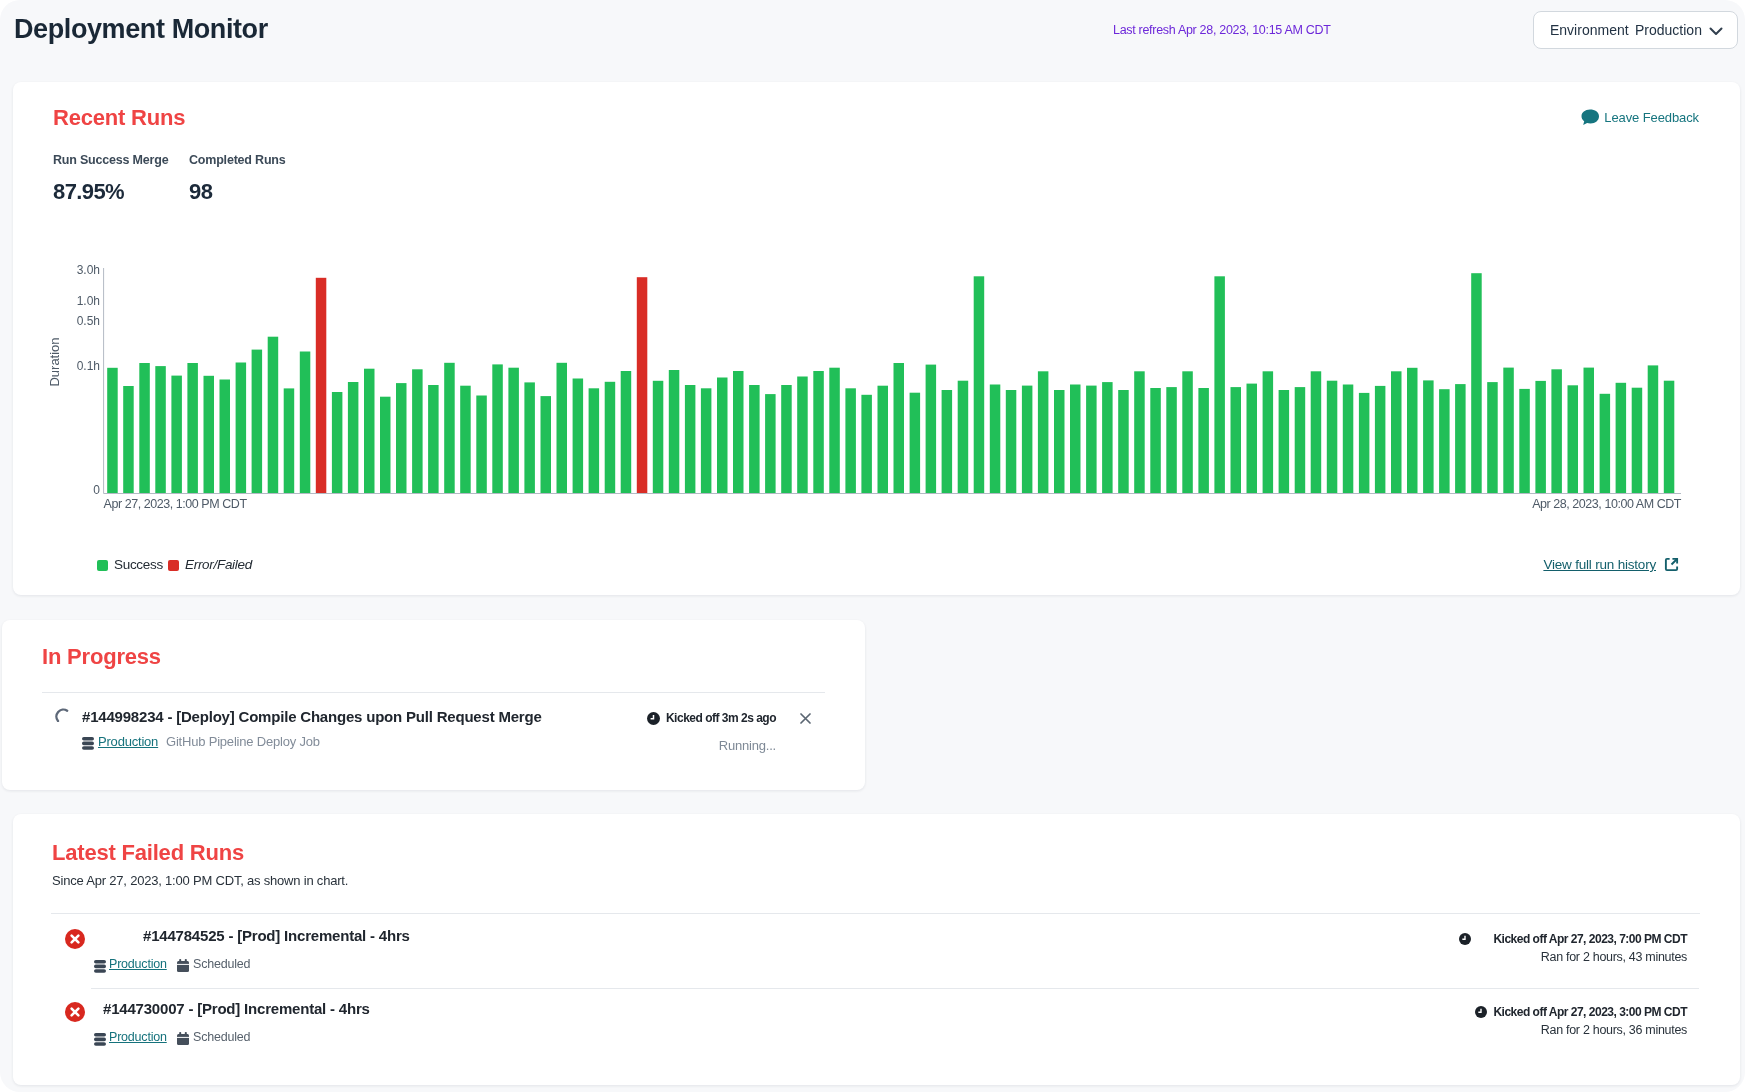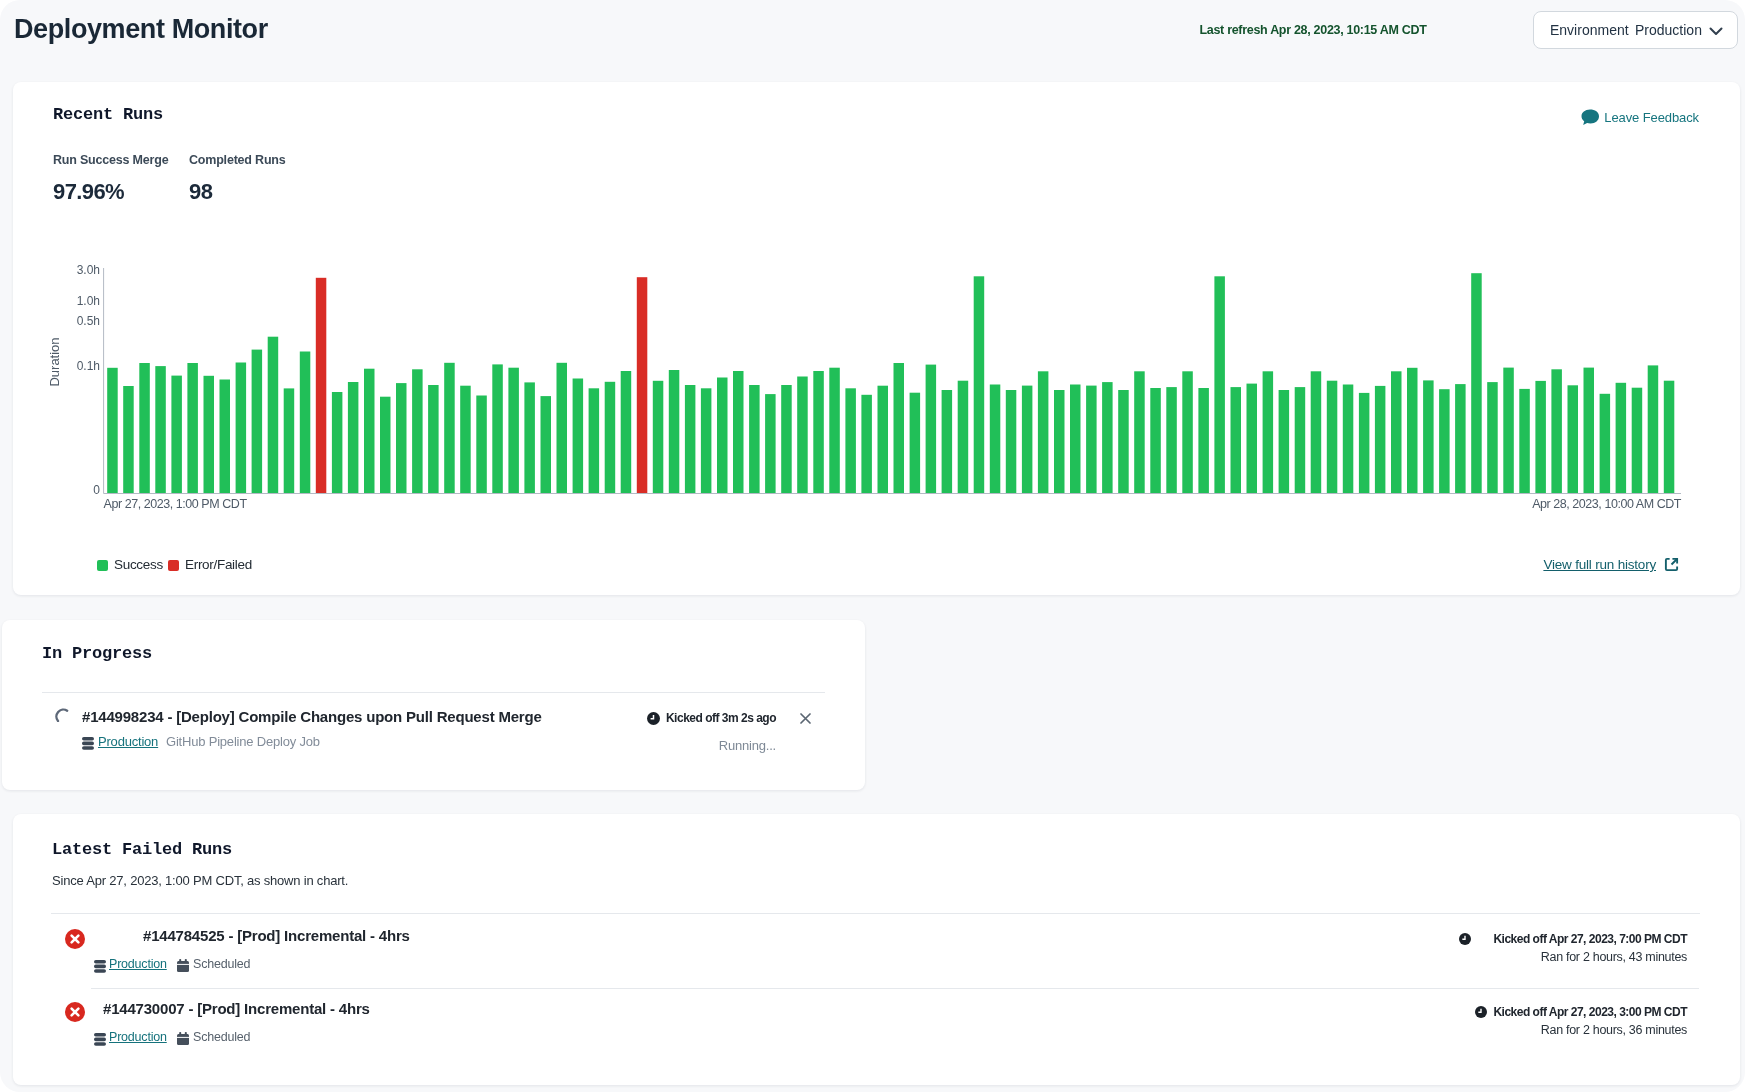--- a/index.html
+++ b/index.html
@@ -1,46 +1,46 @@
 <!DOCTYPE html>
 <html><head><meta charset="utf-8">
 <style>
 * { margin:0; padding:0; box-sizing:border-box; }
 body { font-family:"Liberation Sans",sans-serif; }
 .page { position:relative; width:1745px; height:1092px; background:#f7f8fa; overflow:hidden;border-radius:20px; }
 .abs { position:absolute; }
 .card { position:absolute; background:#fff; border-radius:8px; box-shadow:0 1px 3px rgba(25,35,50,.09); }
-.h2 { font-size:17px; font-weight:bold; color:#0f172a; letter-spacing:-0.2px;font-family:Liberation Mono, monospace; }
+.h2 { font-size:22px; font-weight:bold; color:#ef4444; letter-spacing:-0.2px; }
 .divider { position:absolute; height:1px; background:#e5e8ec; }
 .flexr { position:absolute; display:flex; align-items:center; gap:6px; }
 svg { display:block; }
 </style></head>
 <body>
 <div class="page">
 
 <div class="abs" style="left:14px; top:14px; font-size:27px; font-weight:bold; color:#1a2836; letter-spacing:-0.4px;">Deployment Monitor</div>
-<div class="abs" style="left:1113px; top:23px; width:400px; text-align:center; font-size:12.5px; color:#14532d; letter-spacing:-0.3px;font-weight:bold;">Last refresh Apr 28, 2023, 10:15 AM CDT</div>
+<div class="abs" style="left:1113px; top:23px; width:400px; text-align:left; font-size:12.5px; color:#6d28d9; letter-spacing:-0.3px;">Last refresh Apr 28, 2023, 10:15 AM CDT</div>
 <div class="abs" style="left:1533px; top:11px; width:205px; height:38px; background:#fff; border:1px solid #d2d8de; border-radius:8px;">
   <span class="abs" style="left:16px; top:10px; font-size:14px; color:#223243;">Environment</span>
   <span class="abs" style="left:101px; top:10px; font-size:14px; color:#223243;">Production</span>
   <svg class="abs" style="left:175px; top:15px;" width="14" height="9" viewBox="0 0 14 9">
         <path d="M1.5 1.5 L7 7 L12.5 1.5" fill="none" stroke="#313f4e" stroke-width="2" stroke-linecap="round" stroke-linejoin="round"></path>
       </svg>
 </div>
 
 <div class="card" style="left:13px; top:82px; width:1727px; height:513px;">
   <div class="abs h2" style="left:40px; top:23px;">Recent Runs</div>
 
   <svg class="abs" style="left:1568px; top:27px;" width="18" height="16" viewBox="0 0 18 16">
         <path d="M9 0.5 C4 0.5 0.5 3.5 0.5 7.2 c0 2 1 3.8 2.7 5 l-1 3.7 3.9-1.9 c1 0.3 2.2 0.4 3.4 0.4 5 0 8.5-3 8.5-7.2 S14 0.5 9 0.5z" fill="#16757f"></path>
       </svg>
   <div class="abs" style="left:1436px; top:28px; width:250px; text-align:right; font-size:13px; color:#16757f; letter-spacing:-0.1px;">Leave Feedback</div>
 
   <div class="abs" style="left:40px; top:71px; font-size:12.5px; font-weight:bold; color:#3c4a58; letter-spacing:-0.2px;">Run Success Merge</div>
-  <div class="abs" style="left:40px; top:97px; font-size:22px; font-weight:bold; color:#1c2a3a; letter-spacing:-0.6px;">97.96%</div>
+  <div class="abs" style="left:40px; top:97px; font-size:22px; font-weight:bold; color:#1c2a3a; letter-spacing:-0.6px;">87.95%</div>
   <div class="abs" style="left:176px; top:71px; font-size:12.5px; font-weight:bold; color:#3c4a58; letter-spacing:-0.2px;">Completed Runs</div>
   <div class="abs" style="left:176px; top:97px; font-size:22px; font-weight:bold; color:#1c2a3a; letter-spacing:-0.6px;">98</div>
 
   <svg class="abs" style="left:27px; top:178px;" width="1670" height="260" viewBox="0 0 1670 260">
     <line x1="63.6" y1="8" x2="63.6" y2="233.5" stroke="#b3bac4" stroke-width="1"></line>
     <line x1="63.6" y1="233.5" x2="1641" y2="233.5" stroke="#b3bac4" stroke-width="1"></line>
     <text x="60" y="14" text-anchor="end" font-size="12" fill="#4e5a67">3.0h</text>
     <text x="60" y="45" text-anchor="end" font-size="12" fill="#4e5a67">1.0h</text>
     <text x="60" y="64.5" text-anchor="end" font-size="12" fill="#4e5a67">0.5h</text>
     <text x="60" y="109.5" text-anchor="end" font-size="12" fill="#4e5a67">0.1h</text>
@@ -144,21 +144,21 @@
 <rect x="1559.6" y="133.8" width="10.5" height="99.2" fill="#21bf58"></rect>
 <rect x="1575.6" y="122.8" width="10.5" height="110.2" fill="#21bf58"></rect>
 <rect x="1591.7" y="127.7" width="10.5" height="105.3" fill="#21bf58"></rect>
 <rect x="1607.7" y="105.4" width="10.5" height="127.6" fill="#21bf58"></rect>
 <rect x="1623.8" y="120.7" width="10.5" height="112.3" fill="#21bf58"></rect>
   </svg>
 
   <div class="abs" style="left:84px; top:478px; width:11px; height:11px; background:#21bf58; border-radius:2px;"></div>
   <div class="abs" style="left:101px; top:475px; font-size:13.5px; color:#242c34; letter-spacing:-0.3px;">Success</div>
   <div class="abs" style="left:155px; top:478px; width:11px; height:11px; background:#d92d26; border-radius:2px;"></div>
-  <div class="abs" style="left:172px; top:475px; font-size:13.5px; color:#242c34; letter-spacing:-0.3px;">Error/Failed</div>
+  <div class="abs" style="left:172px; top:475px; font-size:13.5px; color:#242c34; letter-spacing:-0.3px;font-style:italic;">Error/Failed</div>
 
   <div class="abs" style="left:1343px; top:475px; width:300px; text-align:right; font-size:13.5px; letter-spacing:-0.2px;"><span style="color:#135f6b; text-decoration:underline;">View full run history</span></div>
   <svg class="abs" style="left:1651px; top:475px;" width="15" height="15" viewBox="0 0 16 16">
         <path d="M6 2 H3.2 C2 2 2 2 2 3.2 V12.8 C2 14 2 14 3.2 14 H12.8 C14 14 14 14 14 12.8 V10" fill="none" stroke="#135f6b" stroke-width="2"></path>
         <path d="M9 2 h5 v5" fill="none" stroke="#135f6b" stroke-width="2"></path>
         <path d="M13.6 2.4 L8 8" fill="none" stroke="#135f6b" stroke-width="2"></path>
       </svg>
 </div>
 
 <div class="card" style="left:2px; top:620px; width:863px; height:170px;">

